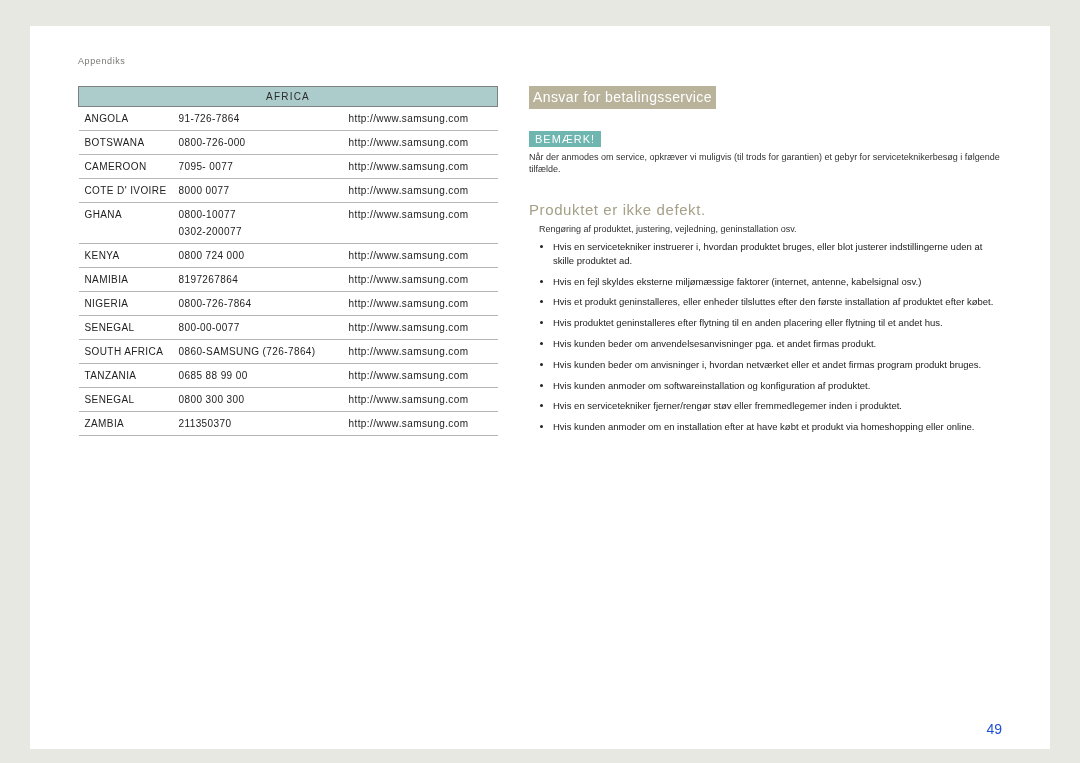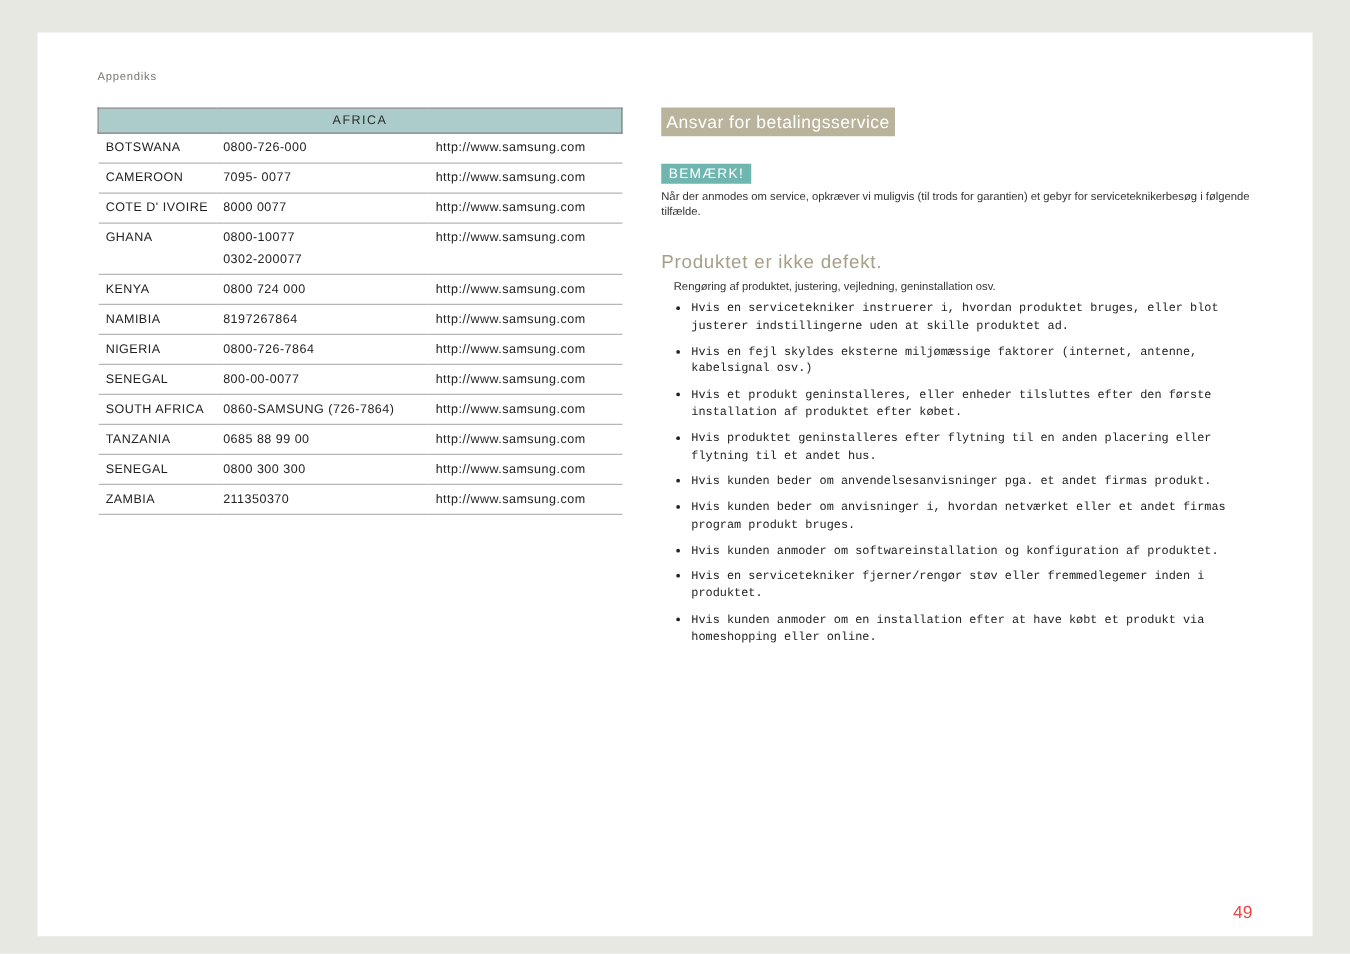--- a/index.html
+++ b/index.html
@@ -88,53 +88,57 @@
   }
   .lead {
     font-size: 9px;
     color: #333;
     margin-top: 6px;
     margin-left: 10px;
   }
   ul.bullets {
     margin: 6px 0 0 14px;
     padding-left: 10px;
-    font-family: Liberation Mono, monospace;
   }
   ul.bullets li {
     font-size: 9.5px;
     color: #222;
     line-height: 1.45;
     margin-bottom: 7px;
   }
   .page-number {
     position: absolute;
     bottom: 12px;
     right: 48px;
     font-size: 14px;
-    color: #ef4444;
+    color: #1d4ed8;
   }
 </style>
 </head>
 <body>
 
 <div class="page">
 
   <div class="breadcrumb">Appendiks</div>
 
   <div class="columns">
 
     <div class="col-left">
       <table class="contact">
         <thead>
           <tr>
               <th colspan="3">AFRICA</th>
             </tr>
         </thead>
         <tbody id="contact-rows">
+            <tr>
+              <td class="country">ANGOLA</td>
+              <td class="phone">91-726-7864</td>
+              <td>http://www.samsung.com</td>
+            </tr>
             <tr>
               <td class="country">BOTSWANA</td>
               <td class="phone">0800-726-000</td>
               <td>http://www.samsung.com</td>
             </tr>
             <tr>
               <td class="country">CAMEROON</td>
               <td class="phone">7095- 0077</td>
               <td>http://www.samsung.com</td>
             </tr>

